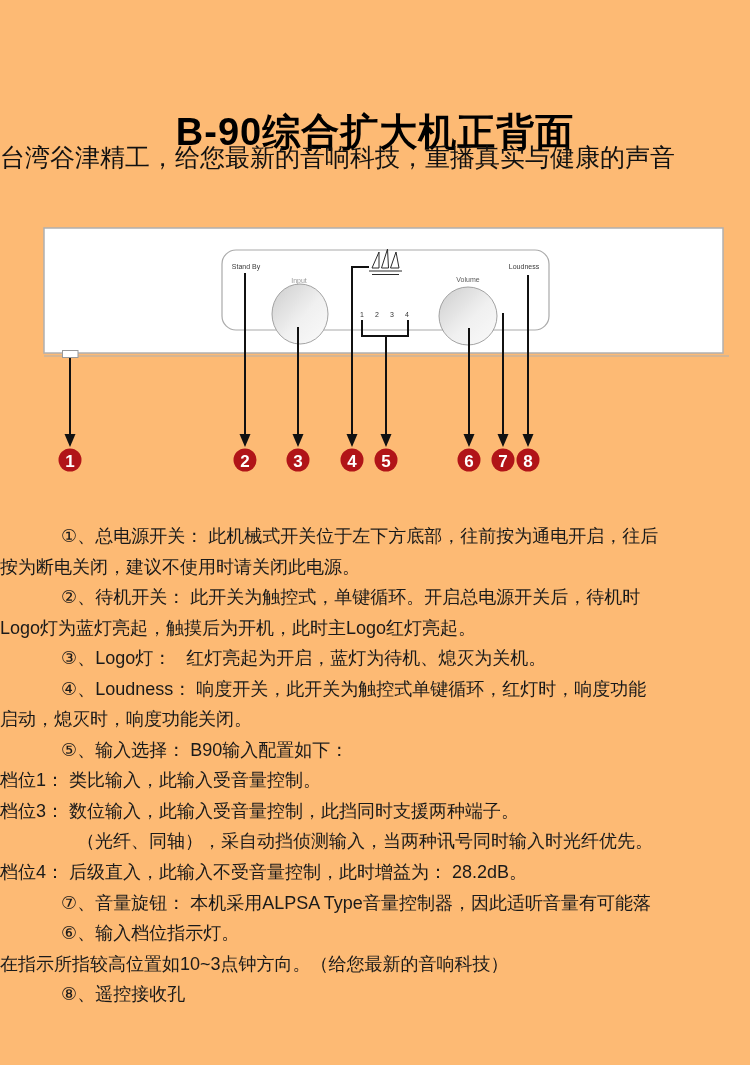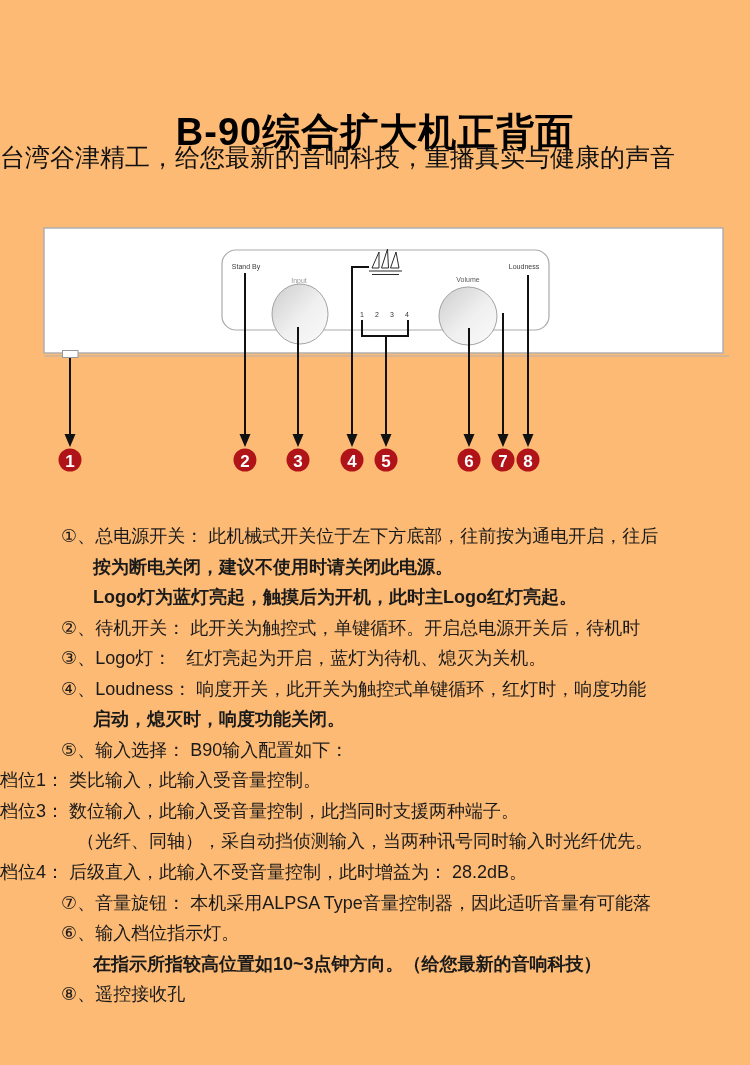--- a/index.html
+++ b/index.html
@@ -37,21 +37,21 @@
   .notes{
     position:absolute;top:521px;left:0;width:750px;
   }
   .row{
     font-size:18px;
     line-height:30.55px;
     white-space:pre;
     color:#1a1a1a;
   }
   .row.m{padding-left:61px;}
-  .row.c{padding-left:93px;font-weight:bold;}
+  .row.c{}
   .row.s{}
   .row.p{padding-left:77px;}
 </style>
 </head>
 <body>
 
 <div class="page">
 
   <h1 class="title">B-90综合扩大机正背面</h1>
   <div class="subtitle">台湾谷津精工，给您最新的音响科技，重播真实与健康的声音</div>
@@ -148,22 +148,22 @@
     </g>
     <g>
       <circle cx="528" cy="460" r="11.5" fill="#b11418"></circle>
       <text class="badge-num" x="528" y="466.5" text-anchor="middle">8</text>
     </g>
   </svg>
 
   <div class="notes">
     <div class="row m">①、总电源开关： 此机械式开关位于左下方底部，往前按为通电开启，往后</div>
     <div class="row c">按为断电关闭，建议不使用时请关闭此电源。</div>
+    <div class="row m">②、待机开关： 此开关为触控式，单键循环。开启总电源开关后，待机时</div>
     <div class="row c">Logo灯为蓝灯亮起，触摸后为开机，此时主Logo红灯亮起。</div>
-    <div class="row m">②、待机开关： 此开关为触控式，单键循环。开启总电源开关后，待机时</div>
     <div class="row m">③、Logo灯：   红灯亮起为开启，蓝灯为待机、熄灭为关机。</div>
     <div class="row m">④、Loudness： 响度开关，此开关为触控式单键循环，红灯时，响度功能</div>
     <div class="row c">启动，熄灭时，响度功能关闭。</div>
     <div class="row m">⑤、输入选择： B90输入配置如下：</div>
     <div class="row s">档位1： 类比输入，此输入受音量控制。</div>
     <div class="row s">档位3： 数位输入，此输入受音量控制，此挡同时支援两种端子。</div>
     <div class="row p">（光纤、同轴），采自动挡侦测输入，当两种讯号同时输入时光纤优先。</div>
     <div class="row s">档位4： 后级直入，此输入不受音量控制，此时增益为： 28.2dB。</div>
     <div class="row m">⑦、音量旋钮： 本机采用ALPSA Type音量控制器，因此适听音量有可能落</div>
     <div class="row m">⑥、输入档位指示灯。</div>

